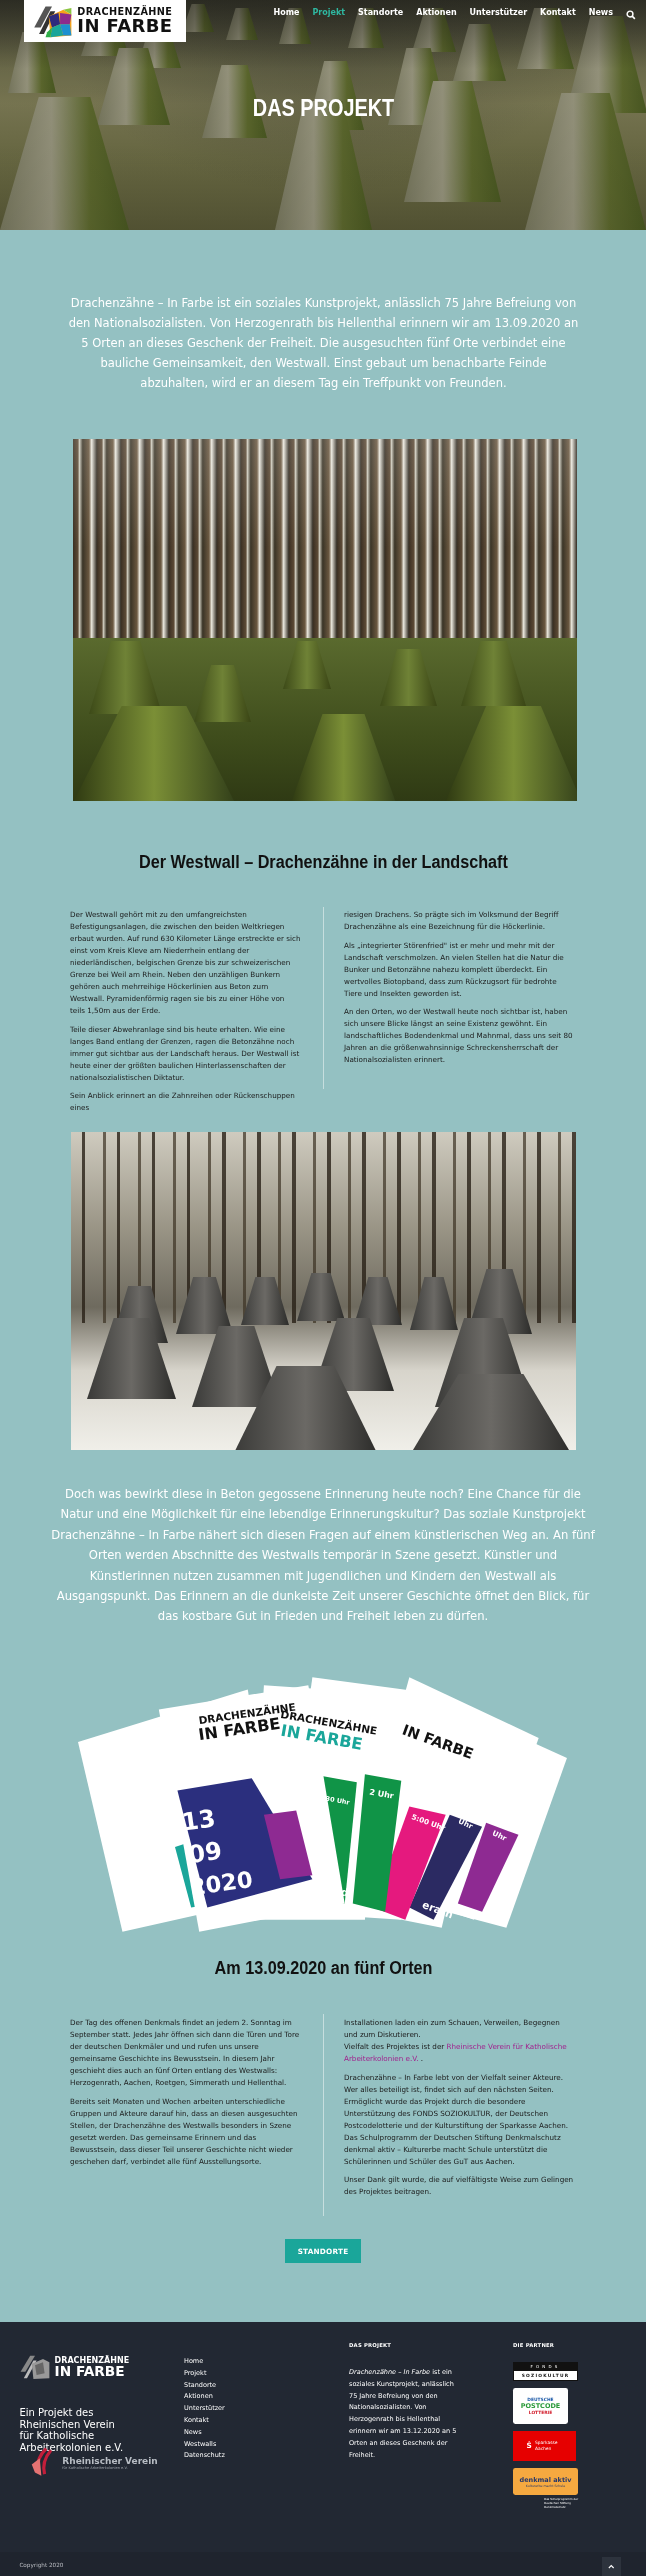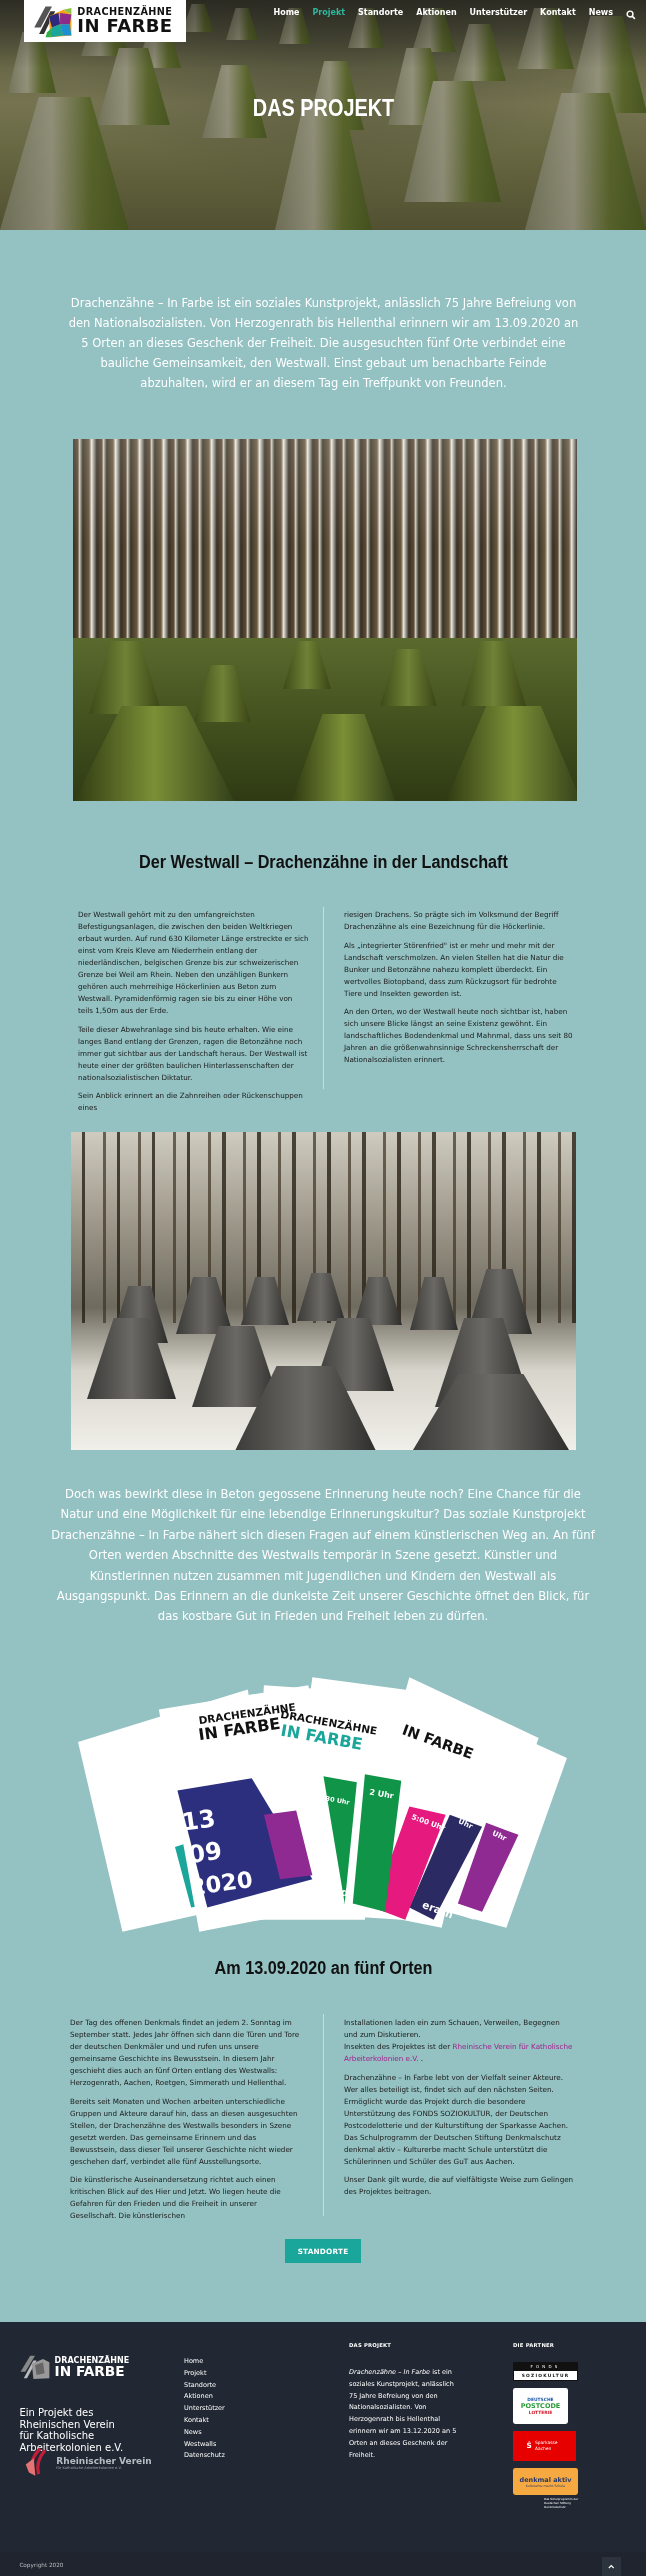--- a/index.html
+++ b/index.html
@@ -64,21 +64,21 @@
   .footer { position: absolute; left: 0; top: 2322px; width: 647px; height: 254px; background: #222833; color: #fff; }
   .footer-bottom { position: absolute; left: 0; bottom: 0; width: 647px; height: 24px; background: #1f242e; }
   .copyright { position: absolute; left: 19.4px; top: 9.7px; font-size: 5.7px; color: #b9bcc2; }
   .to-top { position: absolute; right: 26px; top: 4.8px; width: 19.4px; height: 19.4px; background: #2d333d; color: #fff;
     font-size: 7.3px; display: flex; align-items: center; justify-content: center; }
 
   .f-logo { position: absolute; left: 19.4px; top: 32px; display: flex; align-items: center; gap: 3.2px; }
   .f-logo .l1 { font-size: 8px; font-weight: bold; color: #fff; line-height: 1; }
   .f-logo .l2 { font-size: 13.7px; font-weight: bold; color: #fff; line-height: 1; }
   .f-about { position: absolute; left: 19.4px; top: 85px; width: 105px; font-size: 10px; line-height: 11.7px; }
-  .f-rv { position: absolute; left: 24px; top: 125px; display: flex; align-items: center; gap: 4.8px; }
+  .f-rv { position: absolute; left: 30px; top: 125px; display: flex; align-items: center; gap: 4.8px; }
   .f-rv .name { color: #b7bcc3; font-size: 9px; font-weight: bold; }
   .f-rv .sub { color: #9aa0a8; font-size: 3.6px; }
   .f-nav { position: absolute; left: 184px; top: 34px; display: flex; flex-direction: column; gap: 0.8px; }
   .f-nav a { color: #fff; font-size: 6.5px; line-height: 11px; text-decoration: none; }
   .f-head { position: absolute; font-size: 5.3px; font-weight: bold; color: #fff; letter-spacing: 0.2px; }
   .f-proj { position: absolute; left: 349px; top: 45px; width: 113px; font-size: 6.5px; line-height: 11.8px; }
   .partner { position: absolute; left: 513px; }
   .p-fonds { top: 40px; width: 65px; height: 18.6px; background: #fff; border: 0.8px solid #111; }
   .p-fonds .a { height: 8px; background: #111; color: #fff; font-size: 4px; letter-spacing: 3.2px; text-align: center; line-height: 8px; }
   .p-fonds .b { color: #111; font-size: 4.4px; letter-spacing: 1.2px; text-align: center; line-height: 9px; font-weight: bold; }
@@ -167,21 +167,21 @@
       <div class="tooth" style="left: 210px; top: 202px; width: 48px; height: 48px; background: linear-gradient(90deg, rgb(61, 74, 24), rgb(111, 130, 54), rgb(58, 69, 21));"></div>
       <div class="tooth" style="left: 307px; top: 210px; width: 57px; height: 57px; background: linear-gradient(90deg, rgb(61, 74, 24), rgb(111, 130, 54), rgb(58, 69, 21));"></div>
       <div class="tooth" style="left: 388px; top: 202px; width: 65px; height: 65px; background: linear-gradient(90deg, rgb(61, 74, 24), rgb(111, 130, 54), rgb(58, 69, 21));"></div>
       <div class="tooth" style="left: 0px; top: 267px; width: 162px; height: 97px; background: linear-gradient(90deg, rgb(47, 58, 18), rgb(123, 143, 54), rgb(51, 64, 26));"></div>
       <div class="tooth" style="left: 218px; top: 275px; width: 105px; height: 89px; background: linear-gradient(90deg, rgb(47, 58, 18), rgb(123, 143, 54), rgb(51, 64, 26));"></div>
       <div class="tooth" style="left: 372px; top: 267px; width: 137px; height: 97px; background: linear-gradient(90deg, rgb(47, 58, 18), rgb(123, 143, 54), rgb(51, 64, 26));"></div>
     </div>
 </div>
 
 <h2 class="section-title" style="top:852px;">Der Westwall – Drachenzähne in der Landschaft</h2>
-<div class="col" style="left:78px; top:909px;">
+<div class="col" style="left:70px; top:909px;">
   <p>Der Westwall gehört mit zu den umfangreichsten Befestigungsanlagen, die zwischen den beiden Weltkriegen erbaut wurden. Auf rund 630 Kilometer Länge erstreckte er sich einst vom Kreis Kleve am Niederrhein entlang der niederländischen, belgischen Grenze bis zur schweizerischen Grenze bei Weil am Rhein. Neben den unzähligen Bunkern gehören auch mehrreihige Höckerlinien aus Beton zum Westwall. Pyramidenförmig ragen sie bis zu einer Höhe von teils 1,50m aus der Erde.</p>
   <p>Teile dieser Abwehranlage sind bis heute erhalten. Wie eine langes Band entlang der Grenzen, ragen die Betonzähne noch immer gut sichtbar aus der Landschaft heraus. Der Westwall ist heute einer der größten baulichen Hinterlassenschaften der nationalsozialistischen Diktatur.</p>
   <p>Sein Anblick erinnert an die Zahnreihen oder Rückenschuppen eines</p>
 </div>
 <div class="col-divider" style="left:323px; top:907px; height:182px;"></div>
 <div class="col" style="left:344px; top:909px;">
   <p>riesigen Drachens. So prägte sich im Volksmund der Begriff Drachenzähne als eine Bezeichnung für die Höckerlinie.</p>
   <p>Als „integrierter Störenfried" ist er mehr und mehr mit der Landschaft verschmolzen. An vielen Stellen hat die Natur die Bunker und Betonzähne nahezu komplett überdeckt. Ein wertvolles Biotopband, dass zum Rückzugsort für bedrohte Tiere und Insekten geworden ist.</p>
   <p>An den Orten, wo der Westwall heute noch sichtbar ist, haben sich unsere Blicke längst an seine Existenz gewöhnt. Ein landschaftliches Bodendenkmal und Mahnmal, dass uns seit 80 Jahren an die größenwahnsinnige Schreckensherrschaft der Nationalsozialisten erinnert.</p>
 </div>
@@ -249,27 +249,26 @@
         <text x="250" y="92" font-size="20" fill="#1aa69a" font-family="DejaVu Sans, sans-serif" font-weight="bold" transform="rotate(10 250 92)">IN FARBE</text>
         <text x="400" y="90" font-size="18" fill="#111" font-family="DejaVu Sans, sans-serif" font-weight="bold" transform="rotate(20 400 90)">IN FARBE</text>
       </g>
   </svg>
 </div>
 
 <h2 class="section-title" style="top:1958px;">Am 13.09.2020 an fünf Orten</h2>
 <div class="col" style="left:70px; top:2017px;">
   <p>Der Tag des offenen Denkmals findet an jedem 2. Sonntag im September statt. Jedes Jahr öffnen sich dann die Türen und Tore der deutschen Denkmäler und und rufen uns unsere gemeinsame Geschichte ins Bewusstsein. In diesem Jahr geschieht dies auch an fünf Orten entlang des Westwalls: Herzogenrath, Aachen, Roetgen, Simmerath und Hellenthal.</p>
   <p>Bereits seit Monaten und Wochen arbeiten unterschiedliche Gruppen und Akteure darauf hin, dass an diesen ausgesuchten Stellen, der Drachenzähne des Westwalls besonders in Szene gesetzt werden. Das gemeinsame Erinnern und das Bewusstsein, dass dieser Teil unserer Geschichte nicht wieder geschehen darf, verbindet alle fünf Ausstellungsorte.</p>
-  <p>Die künstlerische Auseinandersetzung richtet auch einen kritischen Blick auf des Hier und Jetzt. Wo liegen heute die Gefahren für den Frieden und die Freiheit in unserer Gesellschaft. Die künstlerischen</p>
 </div>
 <div class="col-divider" style="left:323px; top:2014px; height:202px;"></div>
 <div class="col" style="left:344px; top:2017px;">
   <p>
     <span>Installationen laden ein zum Schauen, Verweilen, Begegnen und zum Diskutieren.</span><br>
-    <span>Insekten des Projektes ist der </span><a class="link">Rheinische Verein für Katholische Arbeiterkolonien e.V.</a><span> .</span>
+    <span>Vielfalt des Projektes ist der </span><a class="link">Rheinische Verein für Katholische Arbeiterkolonien e.V.</a><span> .</span>
   </p>
   <p>Drachenzähne – In Farbe lebt von der Vielfalt seiner Akteure. Wer alles beteiligt ist, findet sich auf den nächsten Seiten. Ermöglicht wurde das Projekt durch die besondere Unterstützung des FONDS SOZIOKULTUR, der Deutschen Postcodelotterie und der Kulturstiftung der Sparkasse Aachen. Das Schulprogramm der Deutschen Stiftung Denkmalschutz denkmal aktiv – Kulturerbe macht Schule unterstützt die Schülerinnen und Schüler des GuT aus Aachen.</p>
   <p>Unser Dank gilt wurde, die auf vielfältigste Weise zum Gelingen des Projektes beitragen.</p>
 </div>
 
 <a class="btn">STANDORTE</a>
 
 <footer class="footer">
   <div class="f-logo">
     <svg width="32" height="27.5" viewBox="0 0 40 34">

